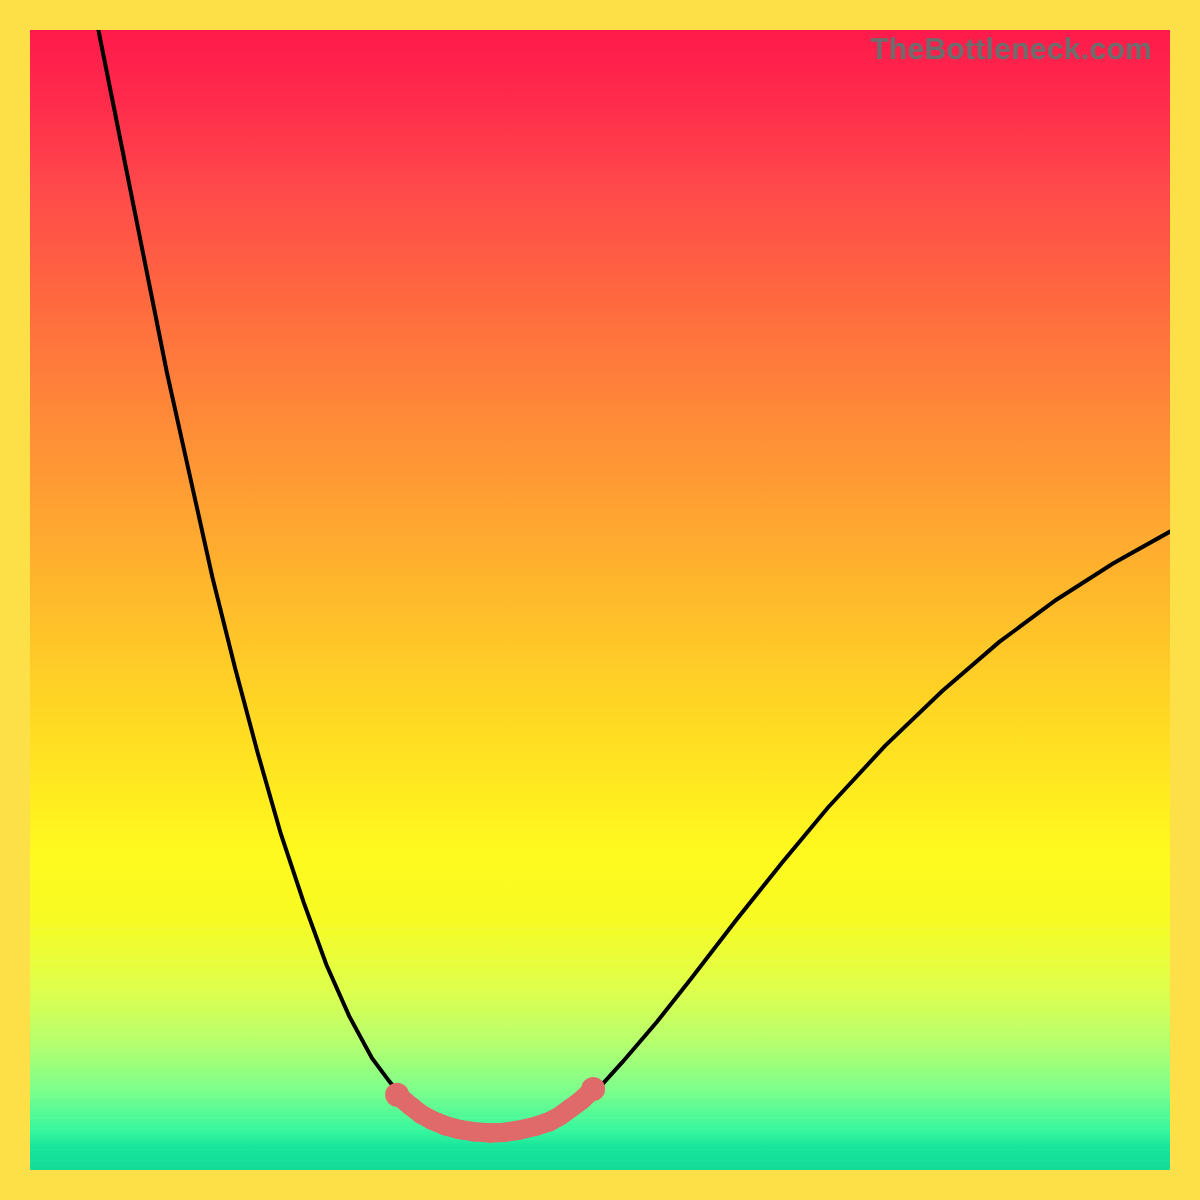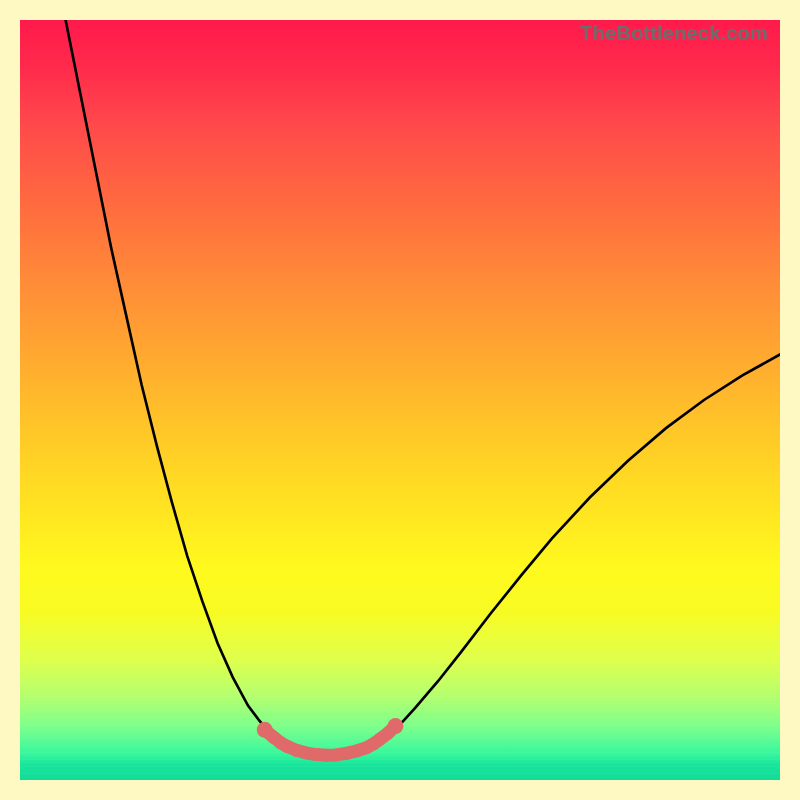--- a/index.html
+++ b/index.html
@@ -9,21 +9,21 @@
     height: 800px;
     background: #000;
     overflow: hidden;
   }
   .frame {
     position: absolute;
     left: 0;
     top: 0;
     width: 800px;
     height: 800px;
-    background: #fef9c3;
+    background: #fde047;
   }
   .plot {
     position: absolute;
     left: 20px;
     top: 20px;
     width: 760px;
     height: 760px;
     overflow: hidden;
   }
   .gradient {

